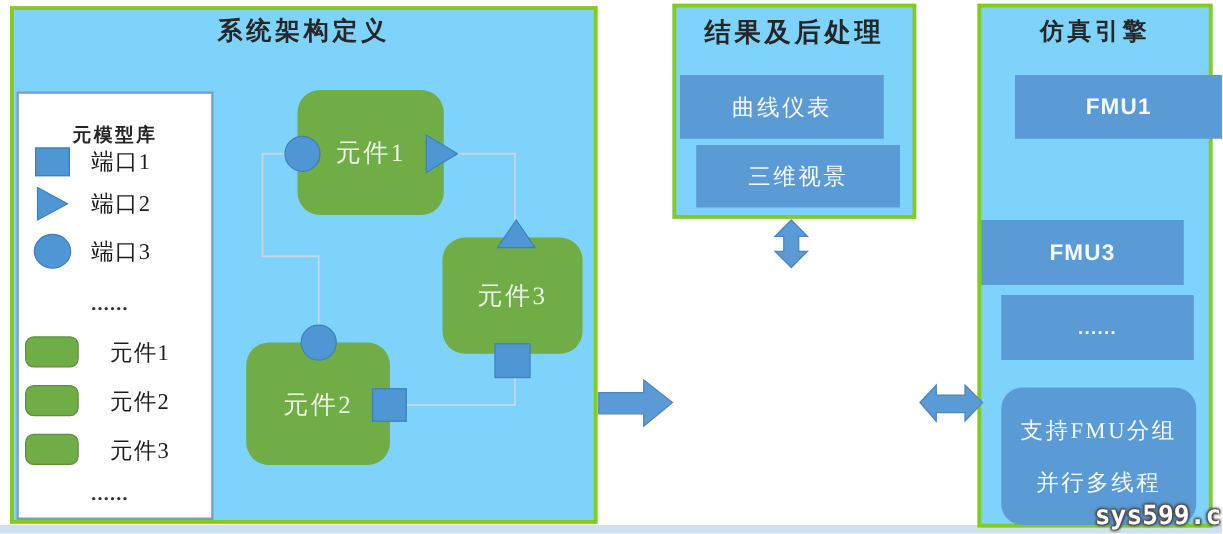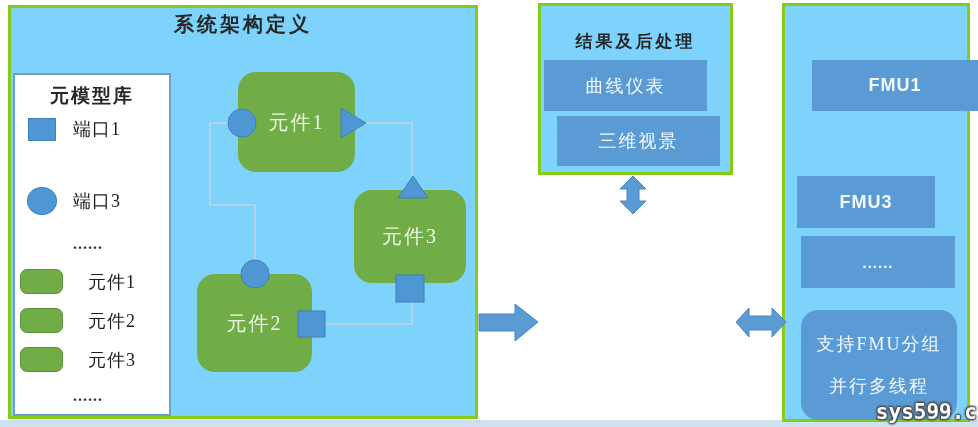--- a/index.html
+++ b/index.html
@@ -14,22 +14,22 @@
     font-family:"Liberation Serif",serif;font-weight:600;color:#262626;
     font-size:20px;letter-spacing:3px;
   }
   
   .left-panel{left:8px;top:5px;width:470px;height:414px;}
   .legend{
     position:absolute;left:2px;top:65px;width:158px;height:343px;
     background:#ffffff;border:2px solid #6f9fcb;box-sizing:border-box;
   }
   .legend-title{
-    position:absolute;top:8px;left:0;right:0;text-align:center;margin:0;
-    font-family:"Liberation Serif",serif;font-size:19px;font-weight:600;
+    position:absolute;top:8px;left:0;right:0;text-align:center;margin:16px;
+    font-family:"Liberation Serif",serif;font-size:15px;font-weight:600;
     color:#262626;letter-spacing:2px;
   }
   .lrow{position:absolute;left:0;display:flex;align-items:center;}
   .lrow .lbl{
     font-family:"Liberation Serif",serif;font-size:18px;color:#1c1c1c;letter-spacing:1px;
   }
   .sq-icon{width:28px;height:23px;background:#4f97d4;border:1px solid #3f7fbd;box-sizing:border-box;}
   .circ-icon{width:30px;height:28px;background:#4f97d4;border:1px solid #3f7fbd;border-radius:50%;box-sizing:border-box;}
   .swatch{width:43px;height:25px;background:#70ad47;border:1px solid #5d9139;border-radius:7px;box-sizing:border-box;}
   .dots{
@@ -71,20 +71,26 @@
     <h2 class="panel-title" style="top:3px;">系统架构定义</h2>
 
     <div class="legend">
       <h3 class="legend-title">元模型库</h3>
 
       <div class="lrow" style="top:42px;left:13px;gap:17px;">
         <span class="sq-icon"></span>
         <span class="lbl">端口1</span>
       </div>
 
+      <div class="lrow" style="top:74px;left:14px;gap:18px;">
+        <svg width="26" height="28">
+          <polygon points="1,1 1,27 25,14" fill="#4f97d4" stroke="#3f7fbd" stroke-width="1"></polygon>
+        </svg>
+        <span class="lbl">端口2</span>
+      </div>
 
       <div class="lrow" style="top:112px;left:12px;gap:16px;">
         <span class="circ-icon"></span>
         <span class="lbl">端口3</span>
       </div>
 
       <div class="dots" style="top:160px;left:58px;">......</div>
 
       <div class="lrow" style="top:194px;left:5px;gap:25px;">
         <span class="swatch"></span>
@@ -109,35 +115,36 @@
     <span>元件1</span>
   </div>
   <div class="comp" style="left:354px;top:190px;width:112px;height:93px;">
     <span>元件3</span>
   </div>
   <div class="comp" style="left:197px;top:274px;width:115px;height:98px;">
     <span>元件2</span>
   </div>
 
   <section class="panel" style="left:538px;top:3px;width:195px;height:172px;">
-    <h2 class="panel-title" style="top:24px;font-size:17px;">结果及后处理</h2>
+    <h2 class="panel-title" style="top:6px;font-size:21px;">结果及后处理</h2>
     <div class="bluebox" style="left:3px;top:54px;width:163px;height:51px;">
       <span>曲线仪表</span>
     </div>
     <div class="bluebox" style="left:16px;top:110px;width:163px;height:50px;">
       <span>三维视景</span>
     </div>
   </section>
 
 
   <section class="panel" style="left:782px;top:3px;width:188px;height:419px;">
+    <h2 class="panel-title" style="top:6px;font-size:19px;">仿真引擎</h2>
     <div class="bluebox fmu" style="left:16px;top:54px;width:166px;height:51px;margin-left:11px;">
       <span>FMU1</span>
     </div>
-    <div class="bluebox fmu" style="left:12px;top:170px;width:138px;height:52px;">
+    <div class="bluebox fmu" style="left:0;top:170px;width:162px;height:52px;">
       <span>FMU3</span>
     </div>
     <div class="bluebox fmu" style="left:16px;top:230px;width:154px;height:52px;font-size:15px;">
       <span>......</span>
     </div>
     <div class="bluebox engine-bottom" style="left:16px;top:304px;width:156px;height:110px;">
       <span class="bline">支持FMU分组</span>
       <span class="bline">并行多线程</span>
     </div>
   </section>

